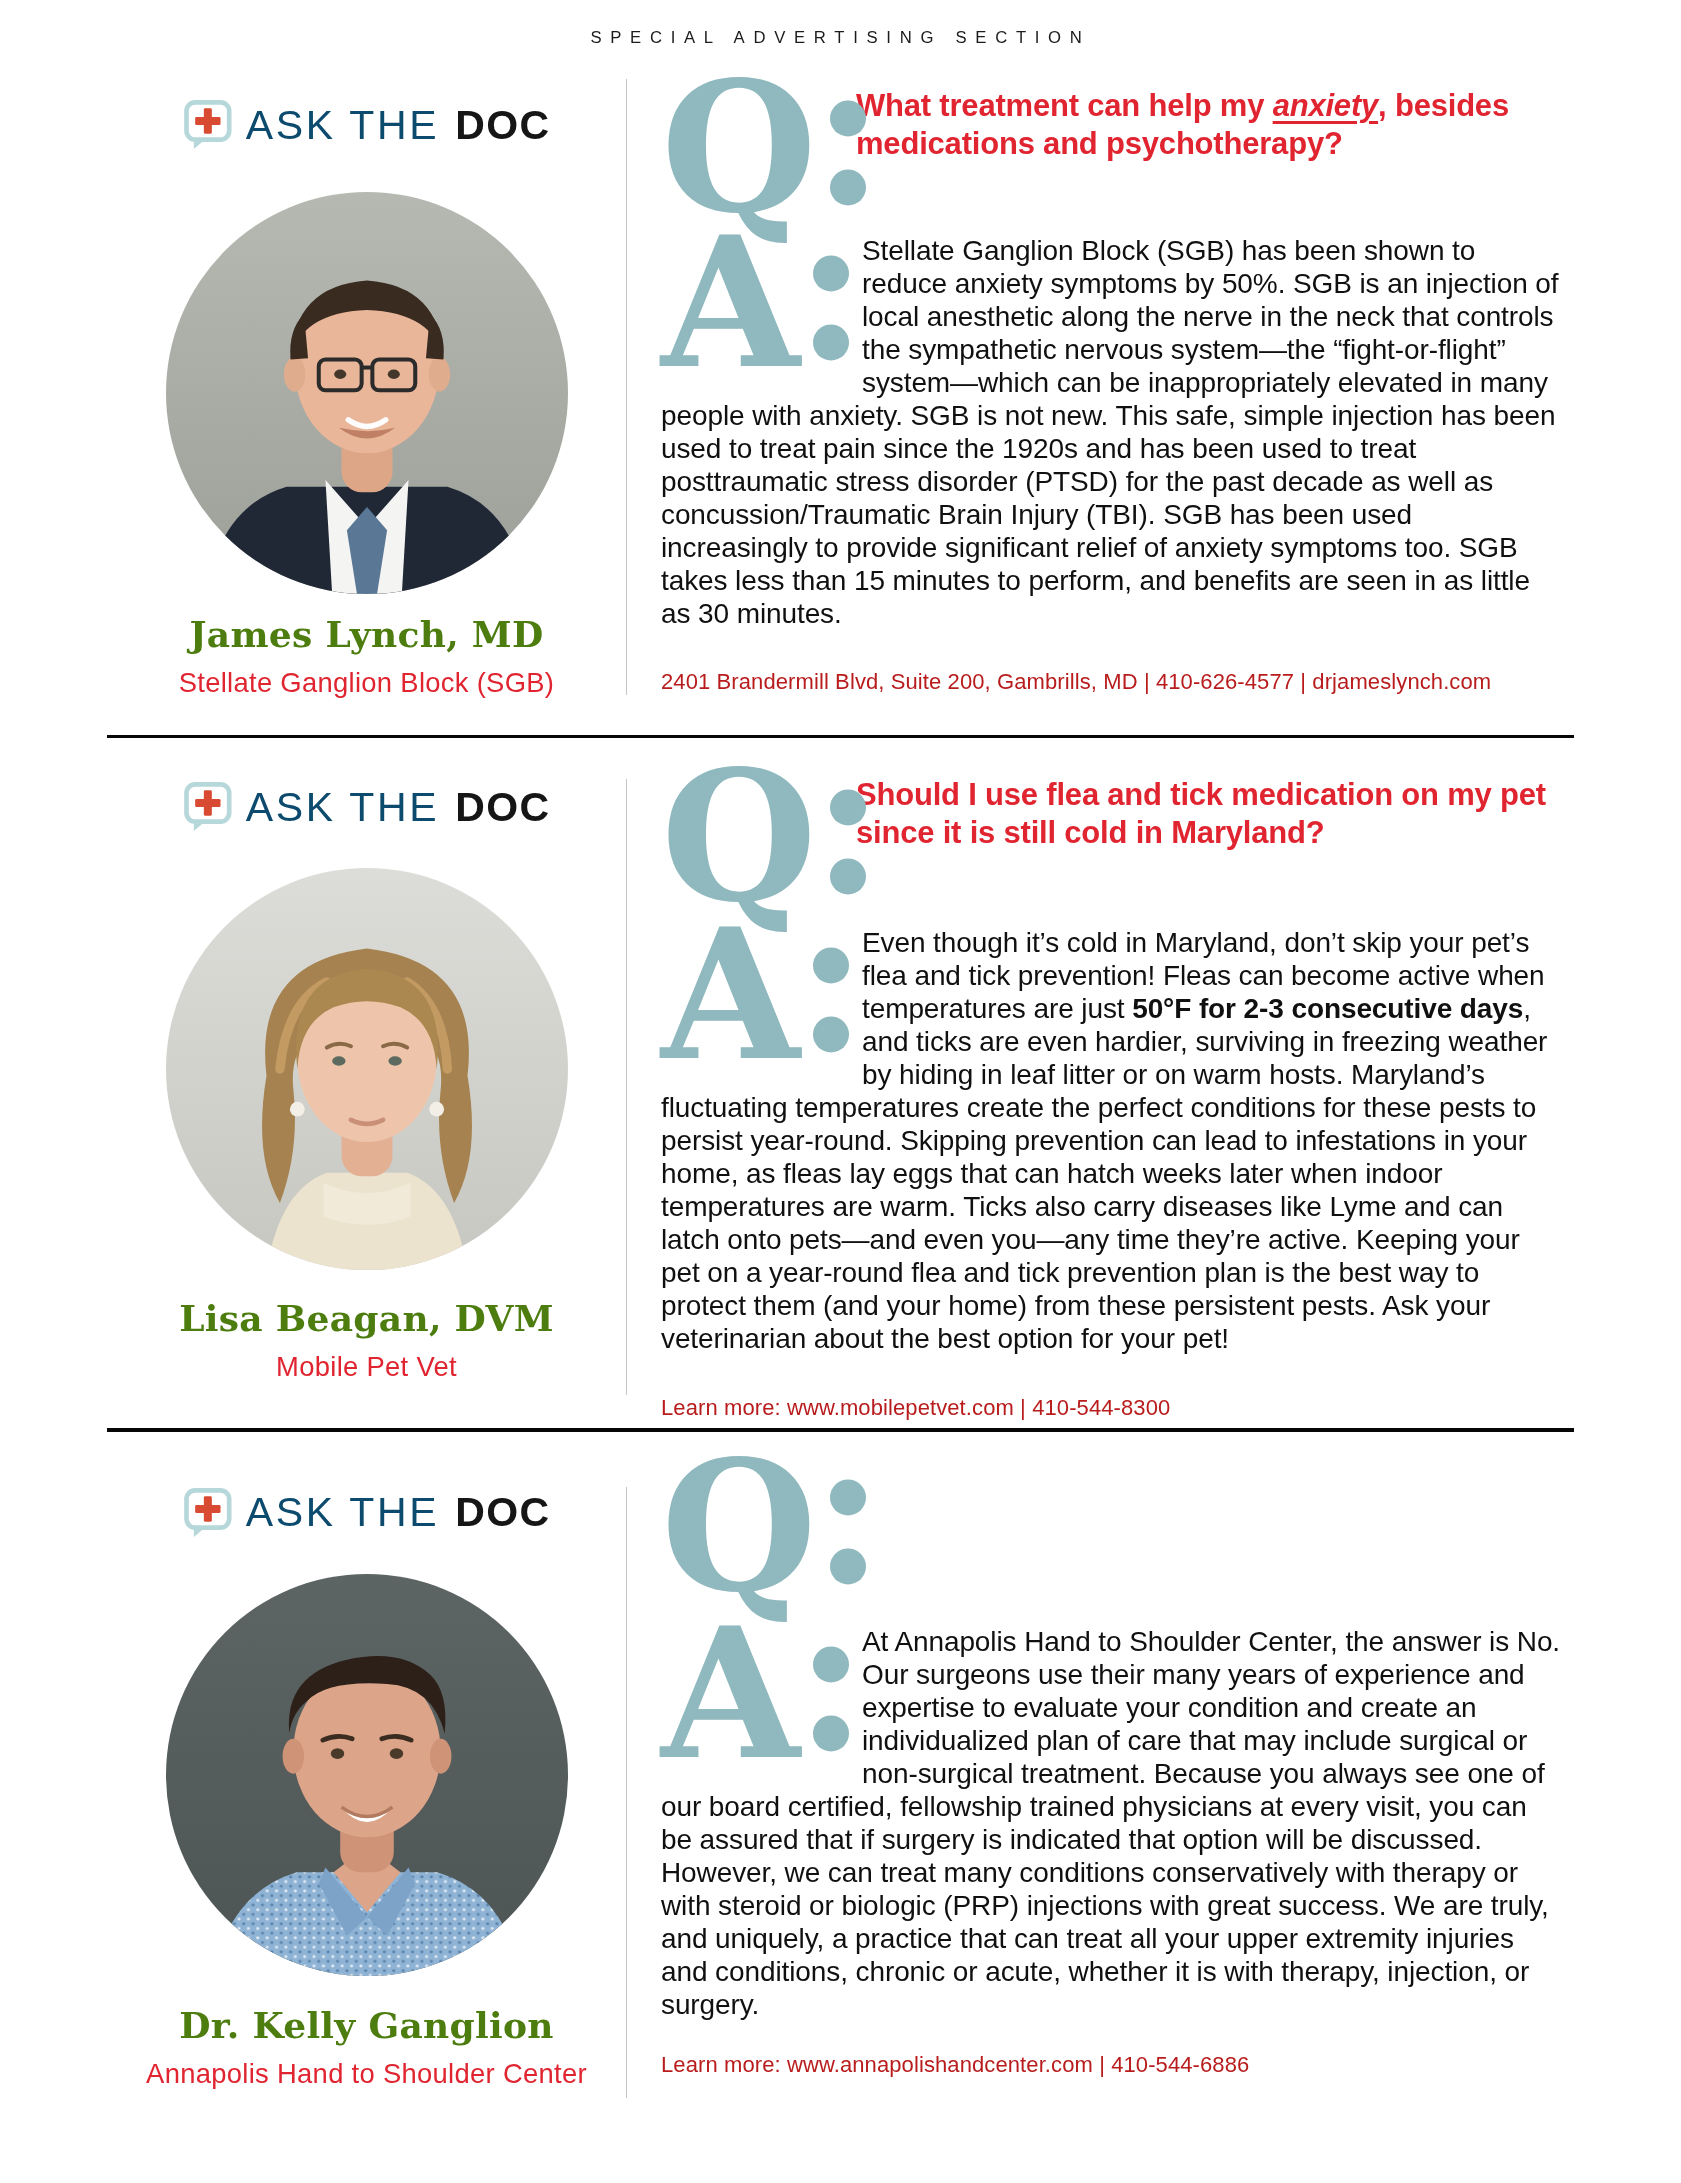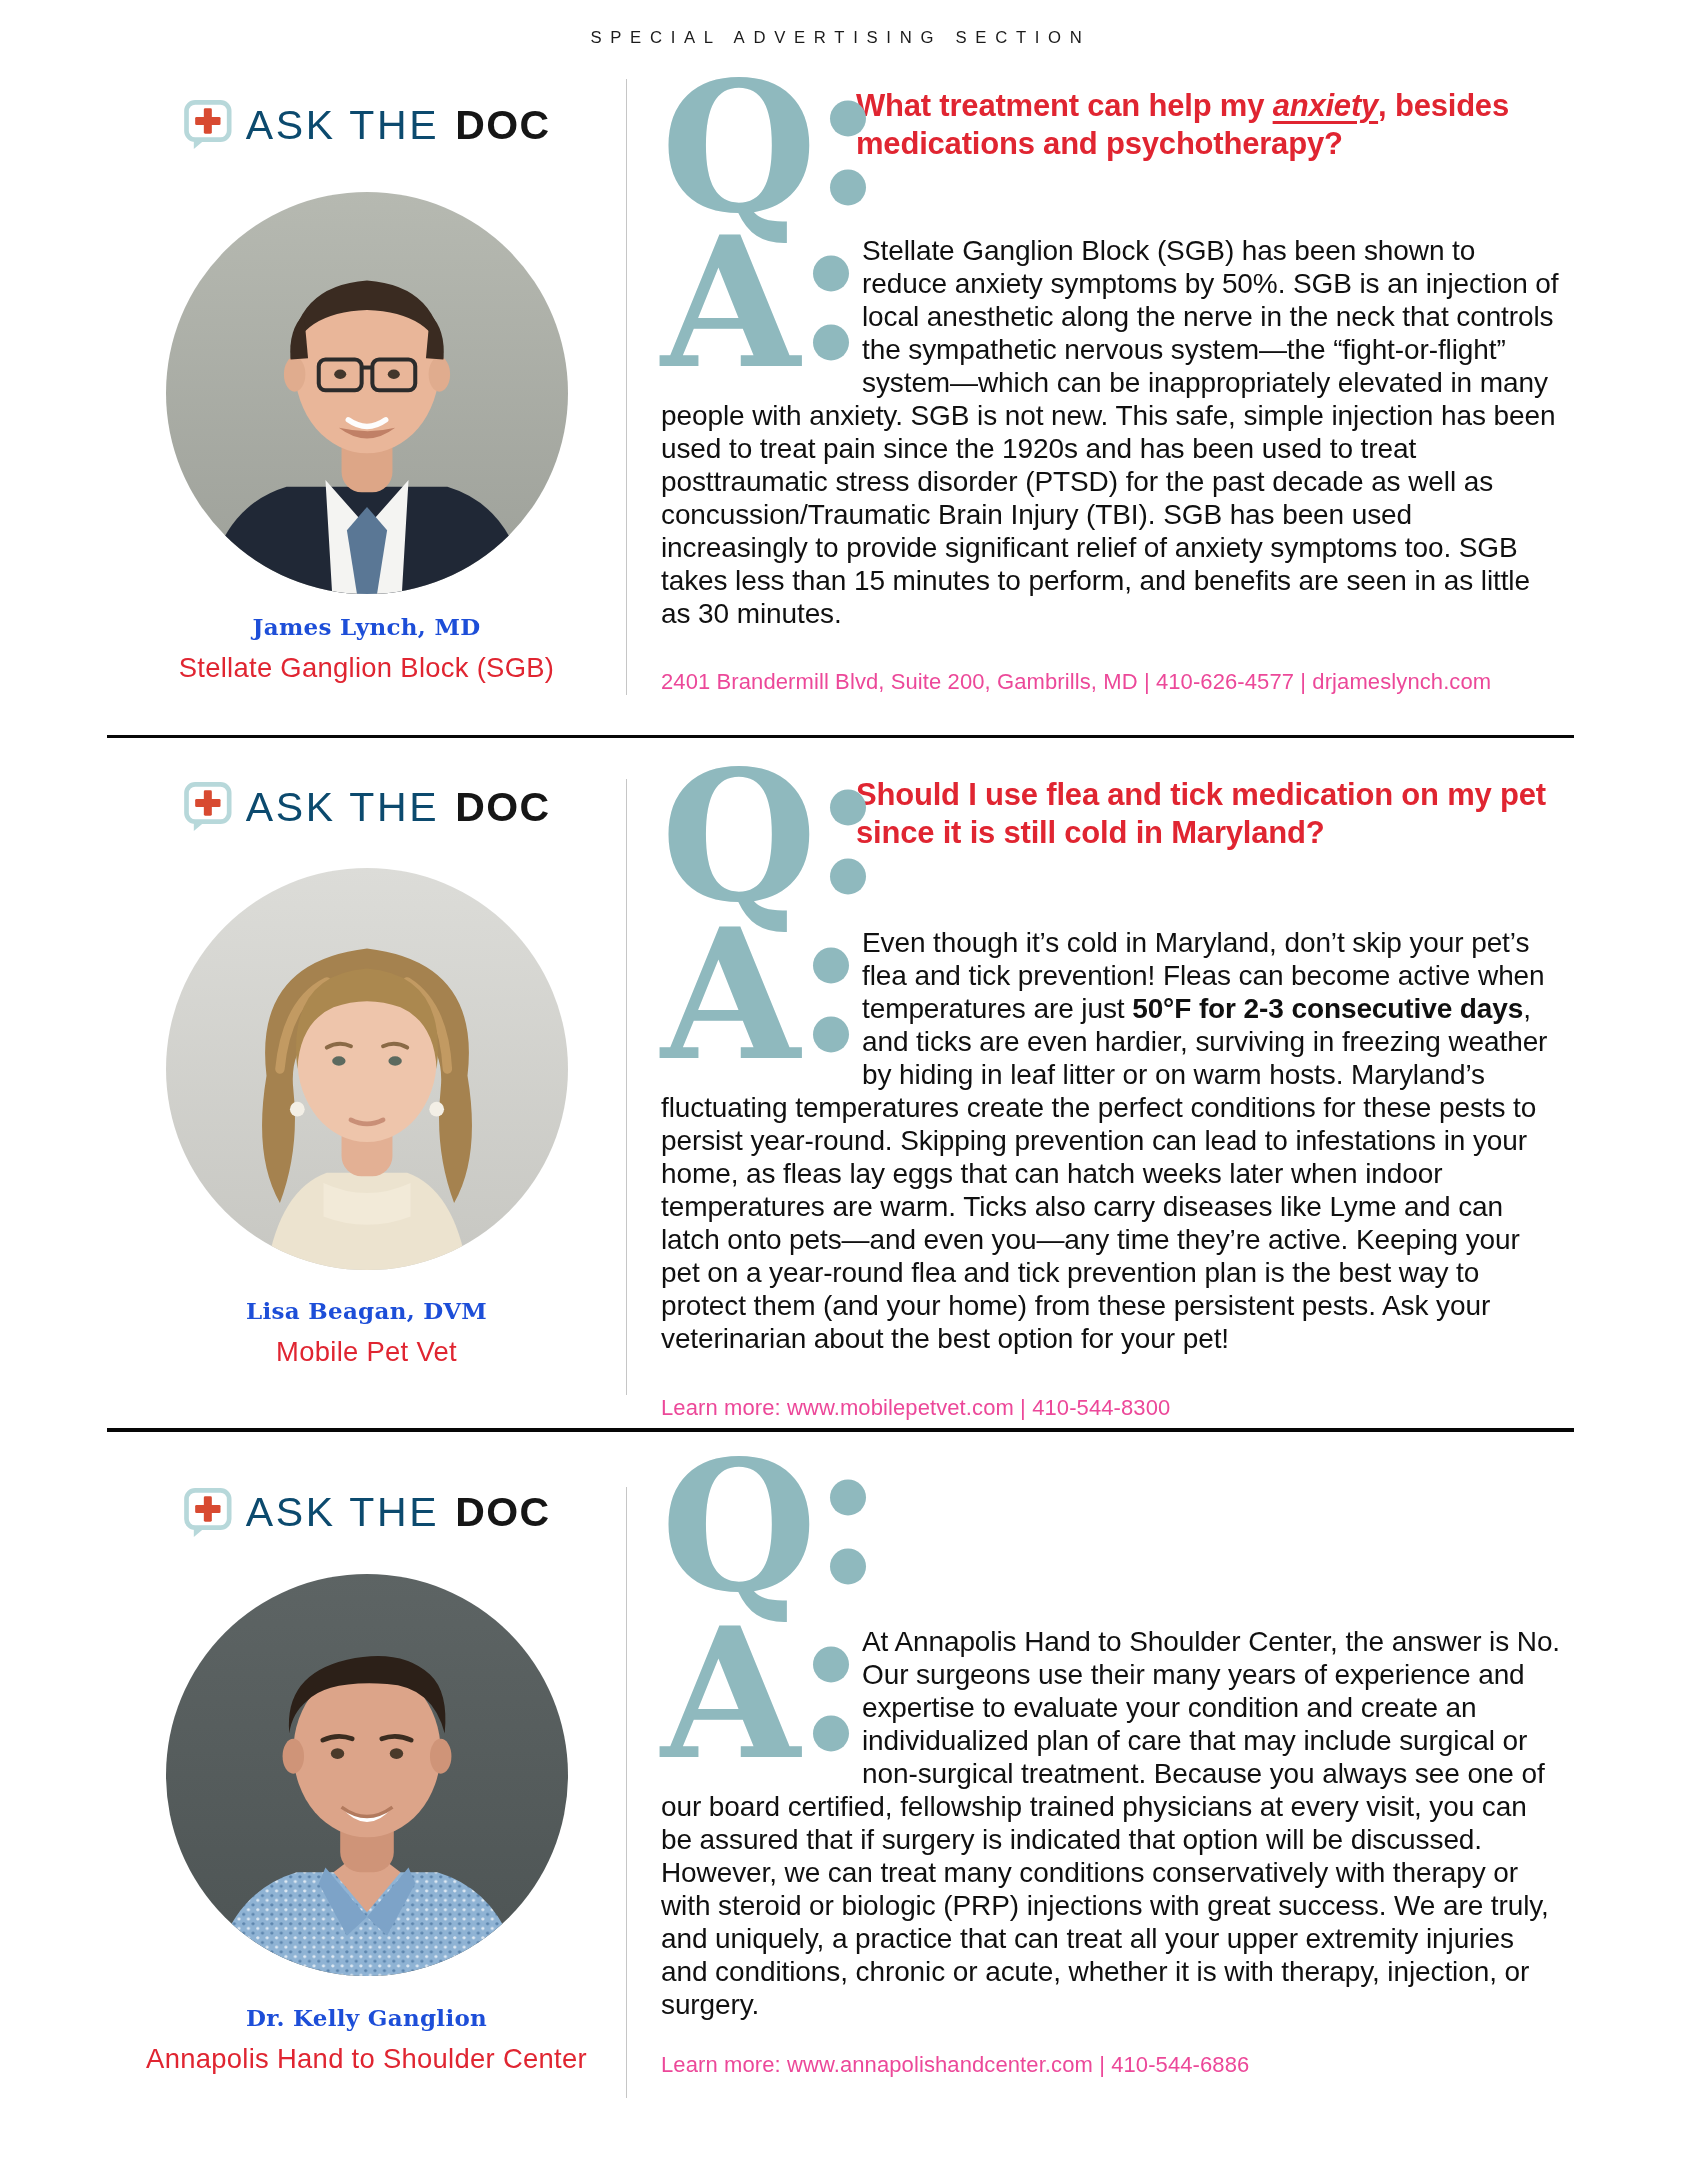--- a/index.html
+++ b/index.html
@@ -48,21 +48,21 @@
   .photo {
     width:402px; height:402px; border-radius:50%; overflow:hidden;
     flex:none;
   }
   .s1 .photo { margin-top:41px; }
   .s2 .photo { margin-top:35px; }
   .s3 .photo { margin-top:35px; }
 
   .doc-name {
     font-family:"DejaVu Serif", serif; font-weight:bold;
-    font-size:23px; color:#1d4ed8; letter-spacing:0.3px;
+    font-size:36px; color:#4d7c0f; letter-spacing:0.3px;
     margin-top:19px; text-align:center;
   }
   .s2 .doc-name { margin-top:27px; }
   .s3 .doc-name { margin-top:28px; }
   .doc-practice {
     font-size:27.4px; color:var(--red); margin-top:12px; text-align:center;
     letter-spacing:0.3px; white-space:nowrap;
   }
 
   
@@ -102,21 +102,21 @@
 
   .a-float {
     float:left; width:201px; height:164px;
     display:flex; align-items:flex-start;
   }
   .answer {
     font-size:28px; line-height:33px; color:#101010; letter-spacing:-0.1px;
   }
   .answer b { font-weight:700; }
 
-  .contact { color:#ec4899; }
+  .contact { color:#b91c1c; }
   .contact-small { font-size:22px; margin-top:39px; letter-spacing:0.1px; }
   .contact-large { font-size:22px; margin-top:40px; letter-spacing:0.1px; }
   .s3 .contact-large { margin-top:31px; }
 </style>
 </head>
 <body>
 
 <div class="page">
 
   <div class="top-header">SPECIAL ADVERTISING SECTION</div>

